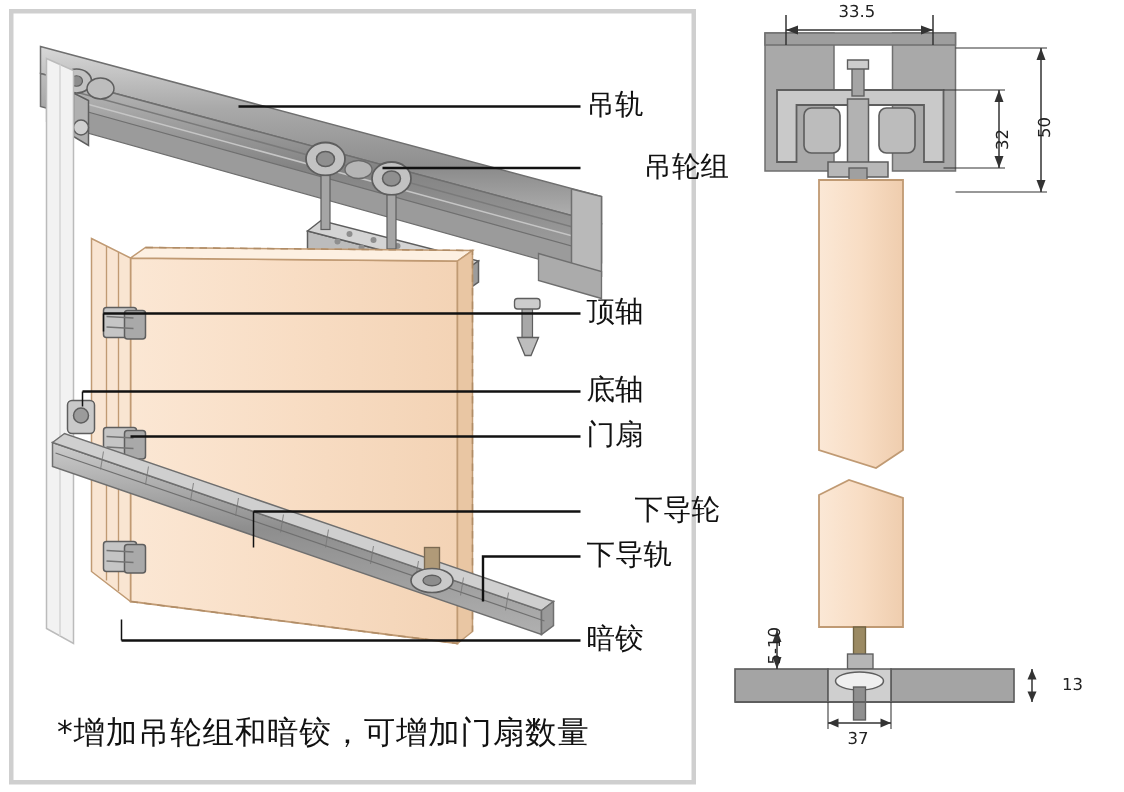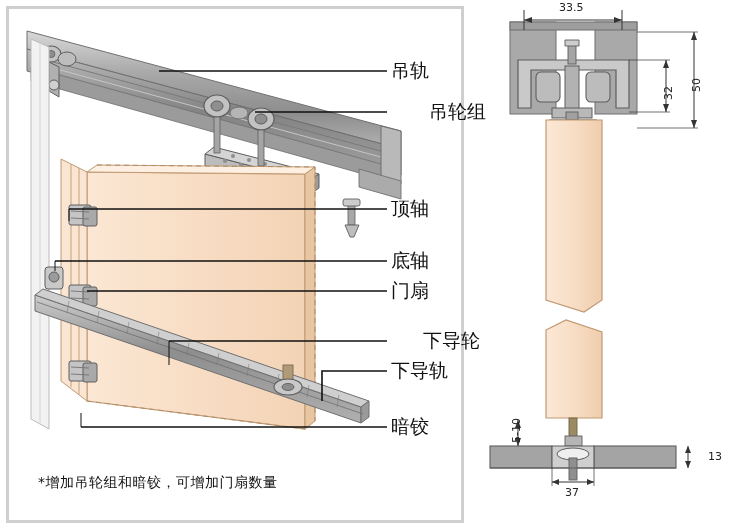--- a/index.html
+++ b/index.html
@@ -12,21 +12,21 @@
   .frame{position:absolute;left:6px;top:6px;width:458px;height:517px;
          border:3px solid #cfcfcf;background:#ffffff;box-sizing:border-box;}
 
   .iso{position:absolute;left:0;top:0;width:458px;height:459px;}
 
   
   .lbl{position:absolute;font-size:19px;line-height:19px;color:#111;
        white-space:nowrap;font-family:"DejaVu Sans","Liberation Sans",sans-serif;}
 
   
-  .caption{position:absolute;left:38px;top:474px;font-size:14px;color:#111;
+  .caption{position:absolute;left:38px;top:474px;font-size:21px;color:#111;
            white-space:nowrap;letter-spacing:.5px;}
 
   
   .sect{position:absolute;left:466px;top:0;width:283px;height:404px;}
 
   .dim{position:absolute;font-size:11px;color:#222;white-space:nowrap;
        font-family:"DejaVu Sans","Liberation Sans",sans-serif;}
   .dim.rot{transform:rotate(-90deg);transform-origin:left top;}
 
   

